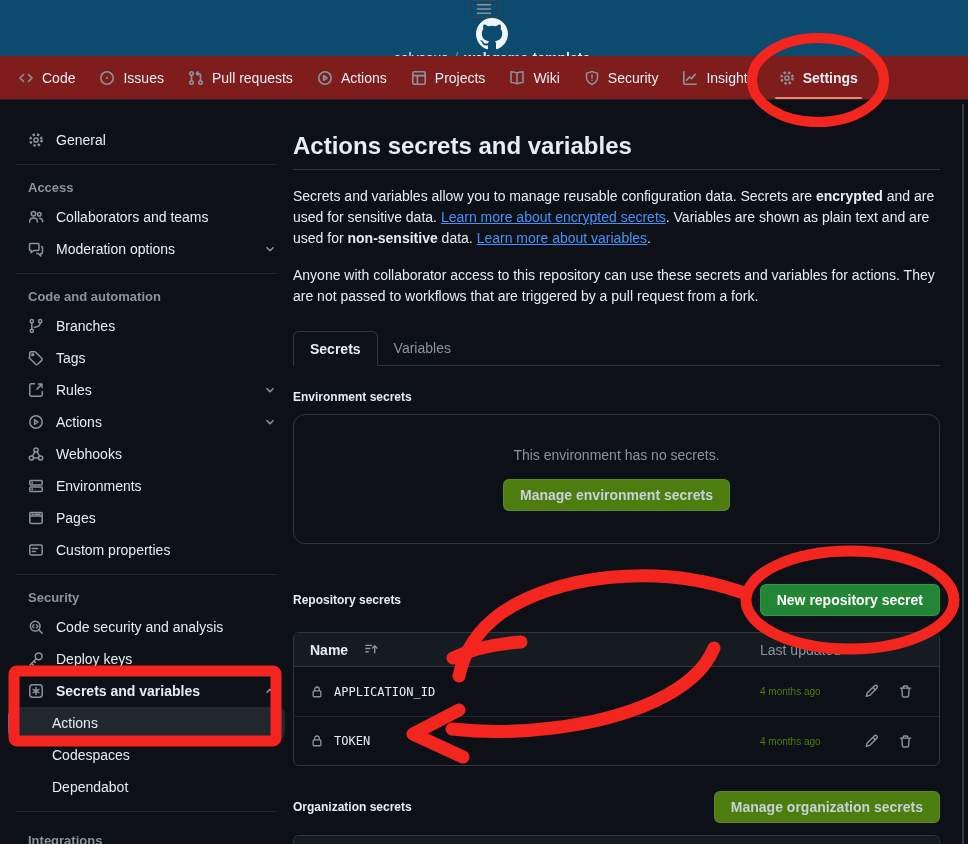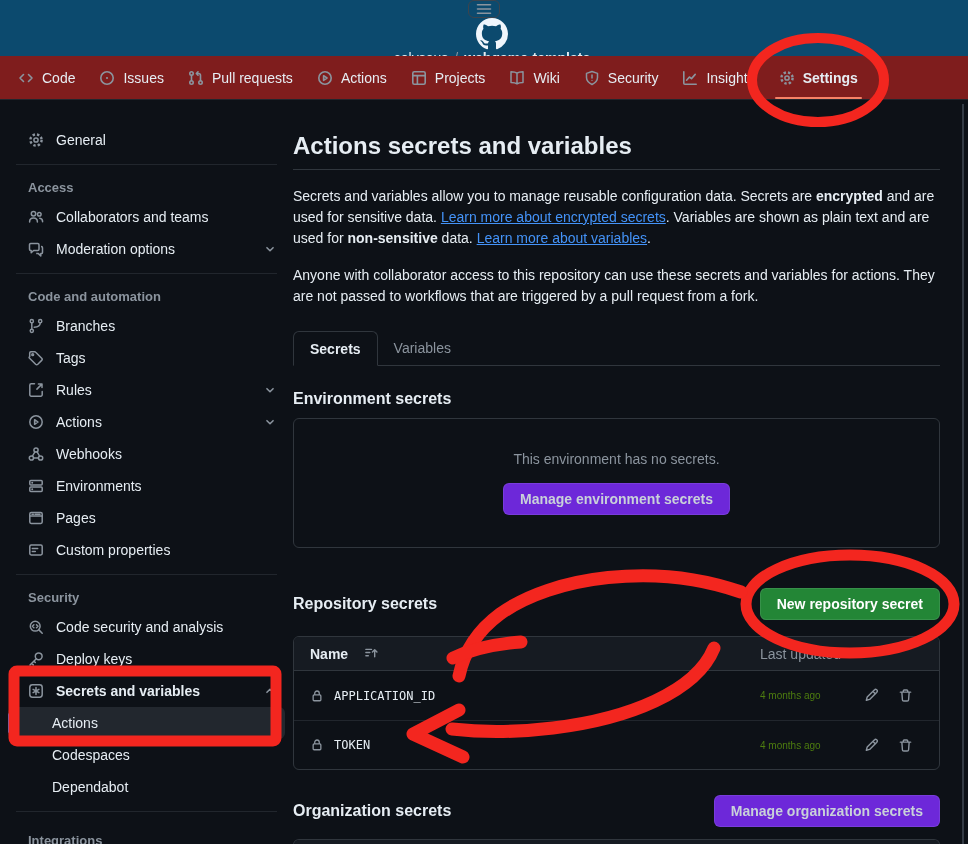--- a/index.html
+++ b/index.html
@@ -66,26 +66,26 @@
   .para { font-size:14px; line-height:21px; color:#e6edf3; margin-top:16px; }
   .para b { font-weight:700; }
   a.lnk { color:#4493f8; text-decoration:underline; cursor:pointer; }
 
   .tabnav { margin-top:24px; border-bottom:1px solid #30363d; display:flex; height:35px; }
   .tab { padding:0 16px; display:flex; align-items:center; font-size:14px; cursor:pointer; }
   .tab.active { background:#0d1117; border:1px solid #30363d; border-bottom:1px solid #0d1117;
                 border-radius:6px 6px 0 0; margin-bottom:-1px; color:#e6edf3; font-weight:600; }
   .tab.idle { color:#8b949e; }
 
-  .sec-h2 { font-size:16px; font-weight:700; margin:24px 0 10px; }
-  .env-box { border:1px solid #30363d; border-radius:6px; height:130px;
+  .sec-h2 { font-size:12px; font-weight:700; margin:24px 0 10px; }
+  .env-box { border:1px solid #30363d; border-radius:12px; height:130px;
              display:flex; flex-direction:column; align-items:center; justify-content:center; gap:16px; }
   .muted { color:#8b949e; }
   .btn { display:inline-flex; align-items:center; justify-content:center; height:32px; padding:0 16px;
-         border:1px solid rgba(240,246,252,.1); border-radius:6px; background:#6d28d9; color:#c9d1d9;
+         border:1px solid rgba(240,246,252,.1); border-radius:6px; background:#4d7c0f; color:#c9d1d9;
          font-size:14px; font-weight:600; cursor:pointer; font-family:"Liberation Sans",sans-serif; }
   .btn-green { background:#238636; border-color:rgba(240,246,252,.1); color:#ffffff; }
 
   .row-between { display:flex; align-items:center; justify-content:space-between; margin:40px 0 16px; }
   .row-between.org { margin:25px 0 12px; }
   .btn-anchor { position:relative;border-radius:7px; }
 
   .tbl { border:1px solid #30363d; border-radius:6px; overflow:hidden; }
   .tbl-head { height:34px; background:#161b22; border-bottom:1px solid #30363d;
               display:grid; grid-template-columns:450px 1fr 34px 34px; align-items:center; padding:0 16px; }

